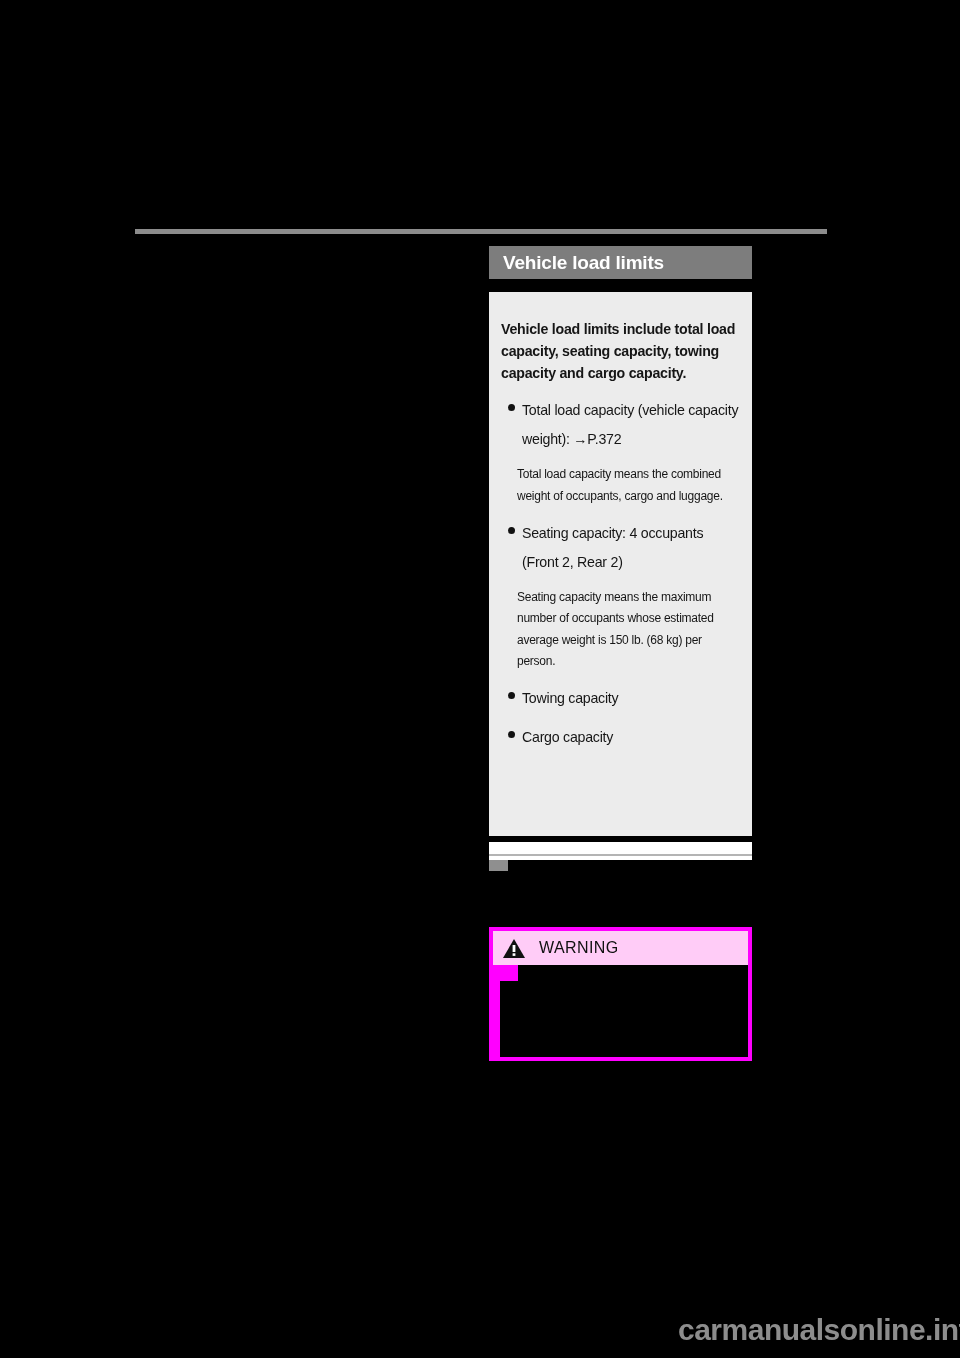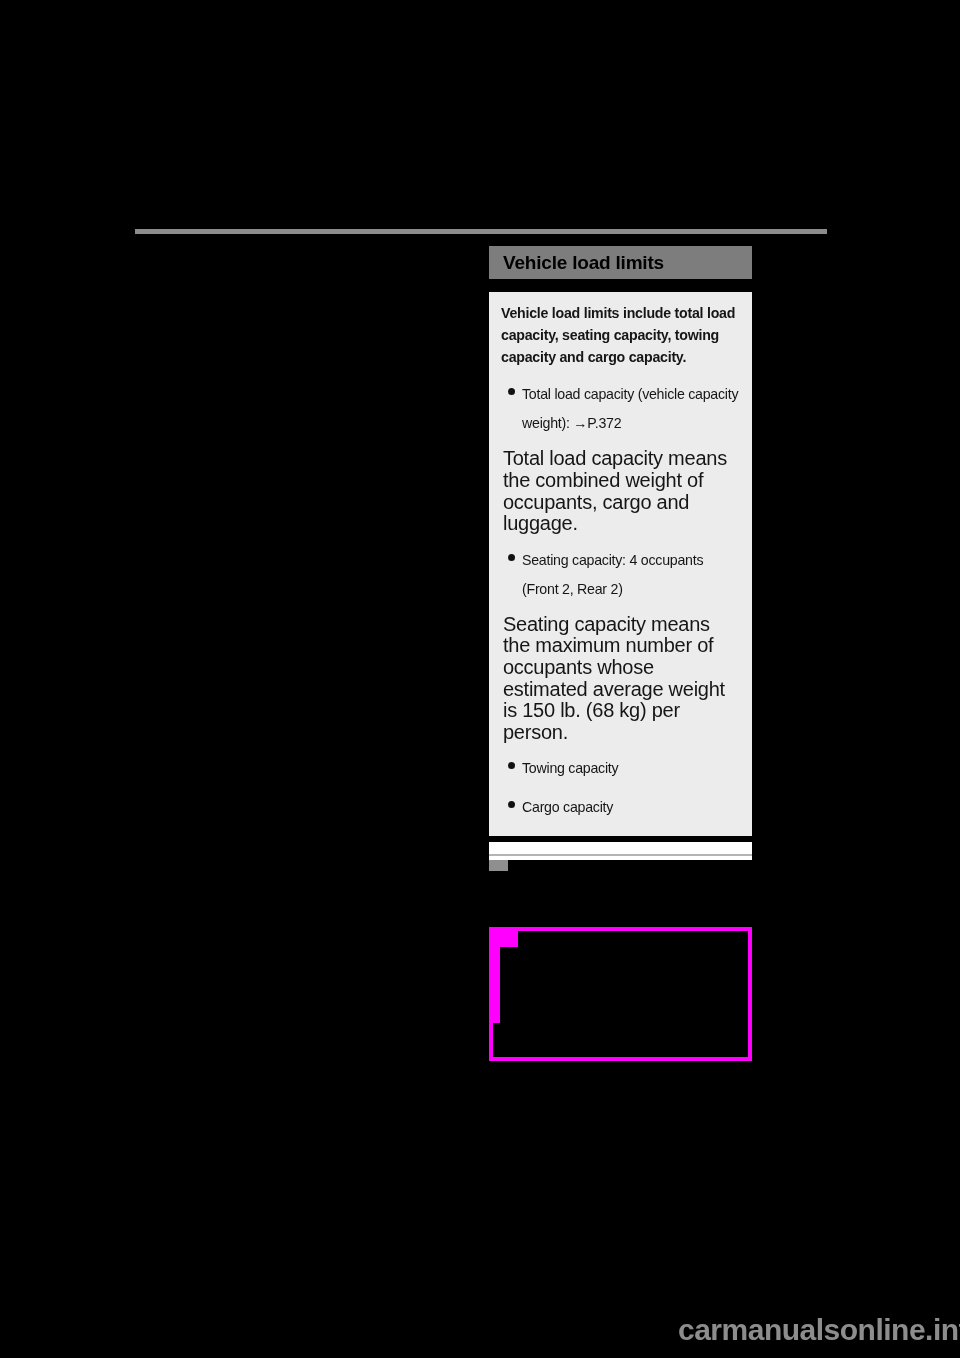--- a/index.html
+++ b/index.html
@@ -39,38 +39,38 @@
     position: absolute;
     left: 489px;
     top: 246px;
     width: 263px;
     height: 33px;
     background: #7d7d7d;
     display: flex;
     align-items: center;
   }
   .section-header-title {
-    color: #000000;
+    color: #ffffff;
     font-size: 19px;
     font-weight: bold;
     letter-spacing: -0.2px;
     padding-left: 14px;
     white-space: nowrap;
   }
 
   
   .info-panel {
     position: absolute;
     left: 489px;
     top: 292px;
     width: 263px;
     height: 544px;
     background: #ececec;
     box-sizing: border-box;
-    padding: 11px 12px 10px 12px;
+    padding: 27px 12px 10px 12px;
     color: #161616;
   }
 
   .lead {
     font-size: 14.2px;
     font-weight: bold;
     line-height: 21.8px;
     letter-spacing: -0.25px;
     margin: 0 0 12px 0;
   }
@@ -90,24 +90,24 @@
     margin-top: 8px;
     margin-right: 7px;
   }
   .bullet-text {
     font-size: 14.2px;
     line-height: 29px;
     letter-spacing: -0.25px;
   }
 
   .body-para {
-    font-size: 20px;
+    font-size: 12px;
     line-height: 21.6px;
     letter-spacing: -0.25px;
-    margin: 0 0 11px 2px;
+    margin: 0 0 11px 16px;
   }
   .body-para.last { margin-bottom: 0; }
 
   
   .sep-band {
     position: absolute;
     left: 489px;
     top: 842px;
     width: 263px;
     height: 12px;
@@ -268,20 +268,30 @@
   <div class="sep-band"></div>
   <div class="sep-line"></div>
   <div class="sep-band2"></div>
 
   <div class="sub-heading">
     <span class="sub-heading-marker"></span>
     <span class="sub-heading-text"></span>
   </div>
 
   <div class="warning-box">
+    <div class="warning-header">
+      <span class="warning-triangle">
+        <svg width="22" height="19" viewBox="0 0 22 19" xmlns="http://www.w3.org/2000/svg">
+          <path d="M11 0 L22 19 L0 19 Z" fill="#111111"></path>
+          <rect x="9.6" y="6" width="2.8" height="7" fill="#ffffff"></rect>
+          <rect x="9.6" y="14.3" width="2.8" height="2.6" fill="#ffffff"></rect>
+        </svg>
+      </span>
+      <span class="warning-label">WARNING</span>
+    </div>
     <div class="warning-body">
       <span class="warning-body-edge"></span>
       <span class="warning-body-tab"></span>
     </div>
   </div>
 
   <div class="watermark">carmanualsonline.info</div>
 
 </div>
 

